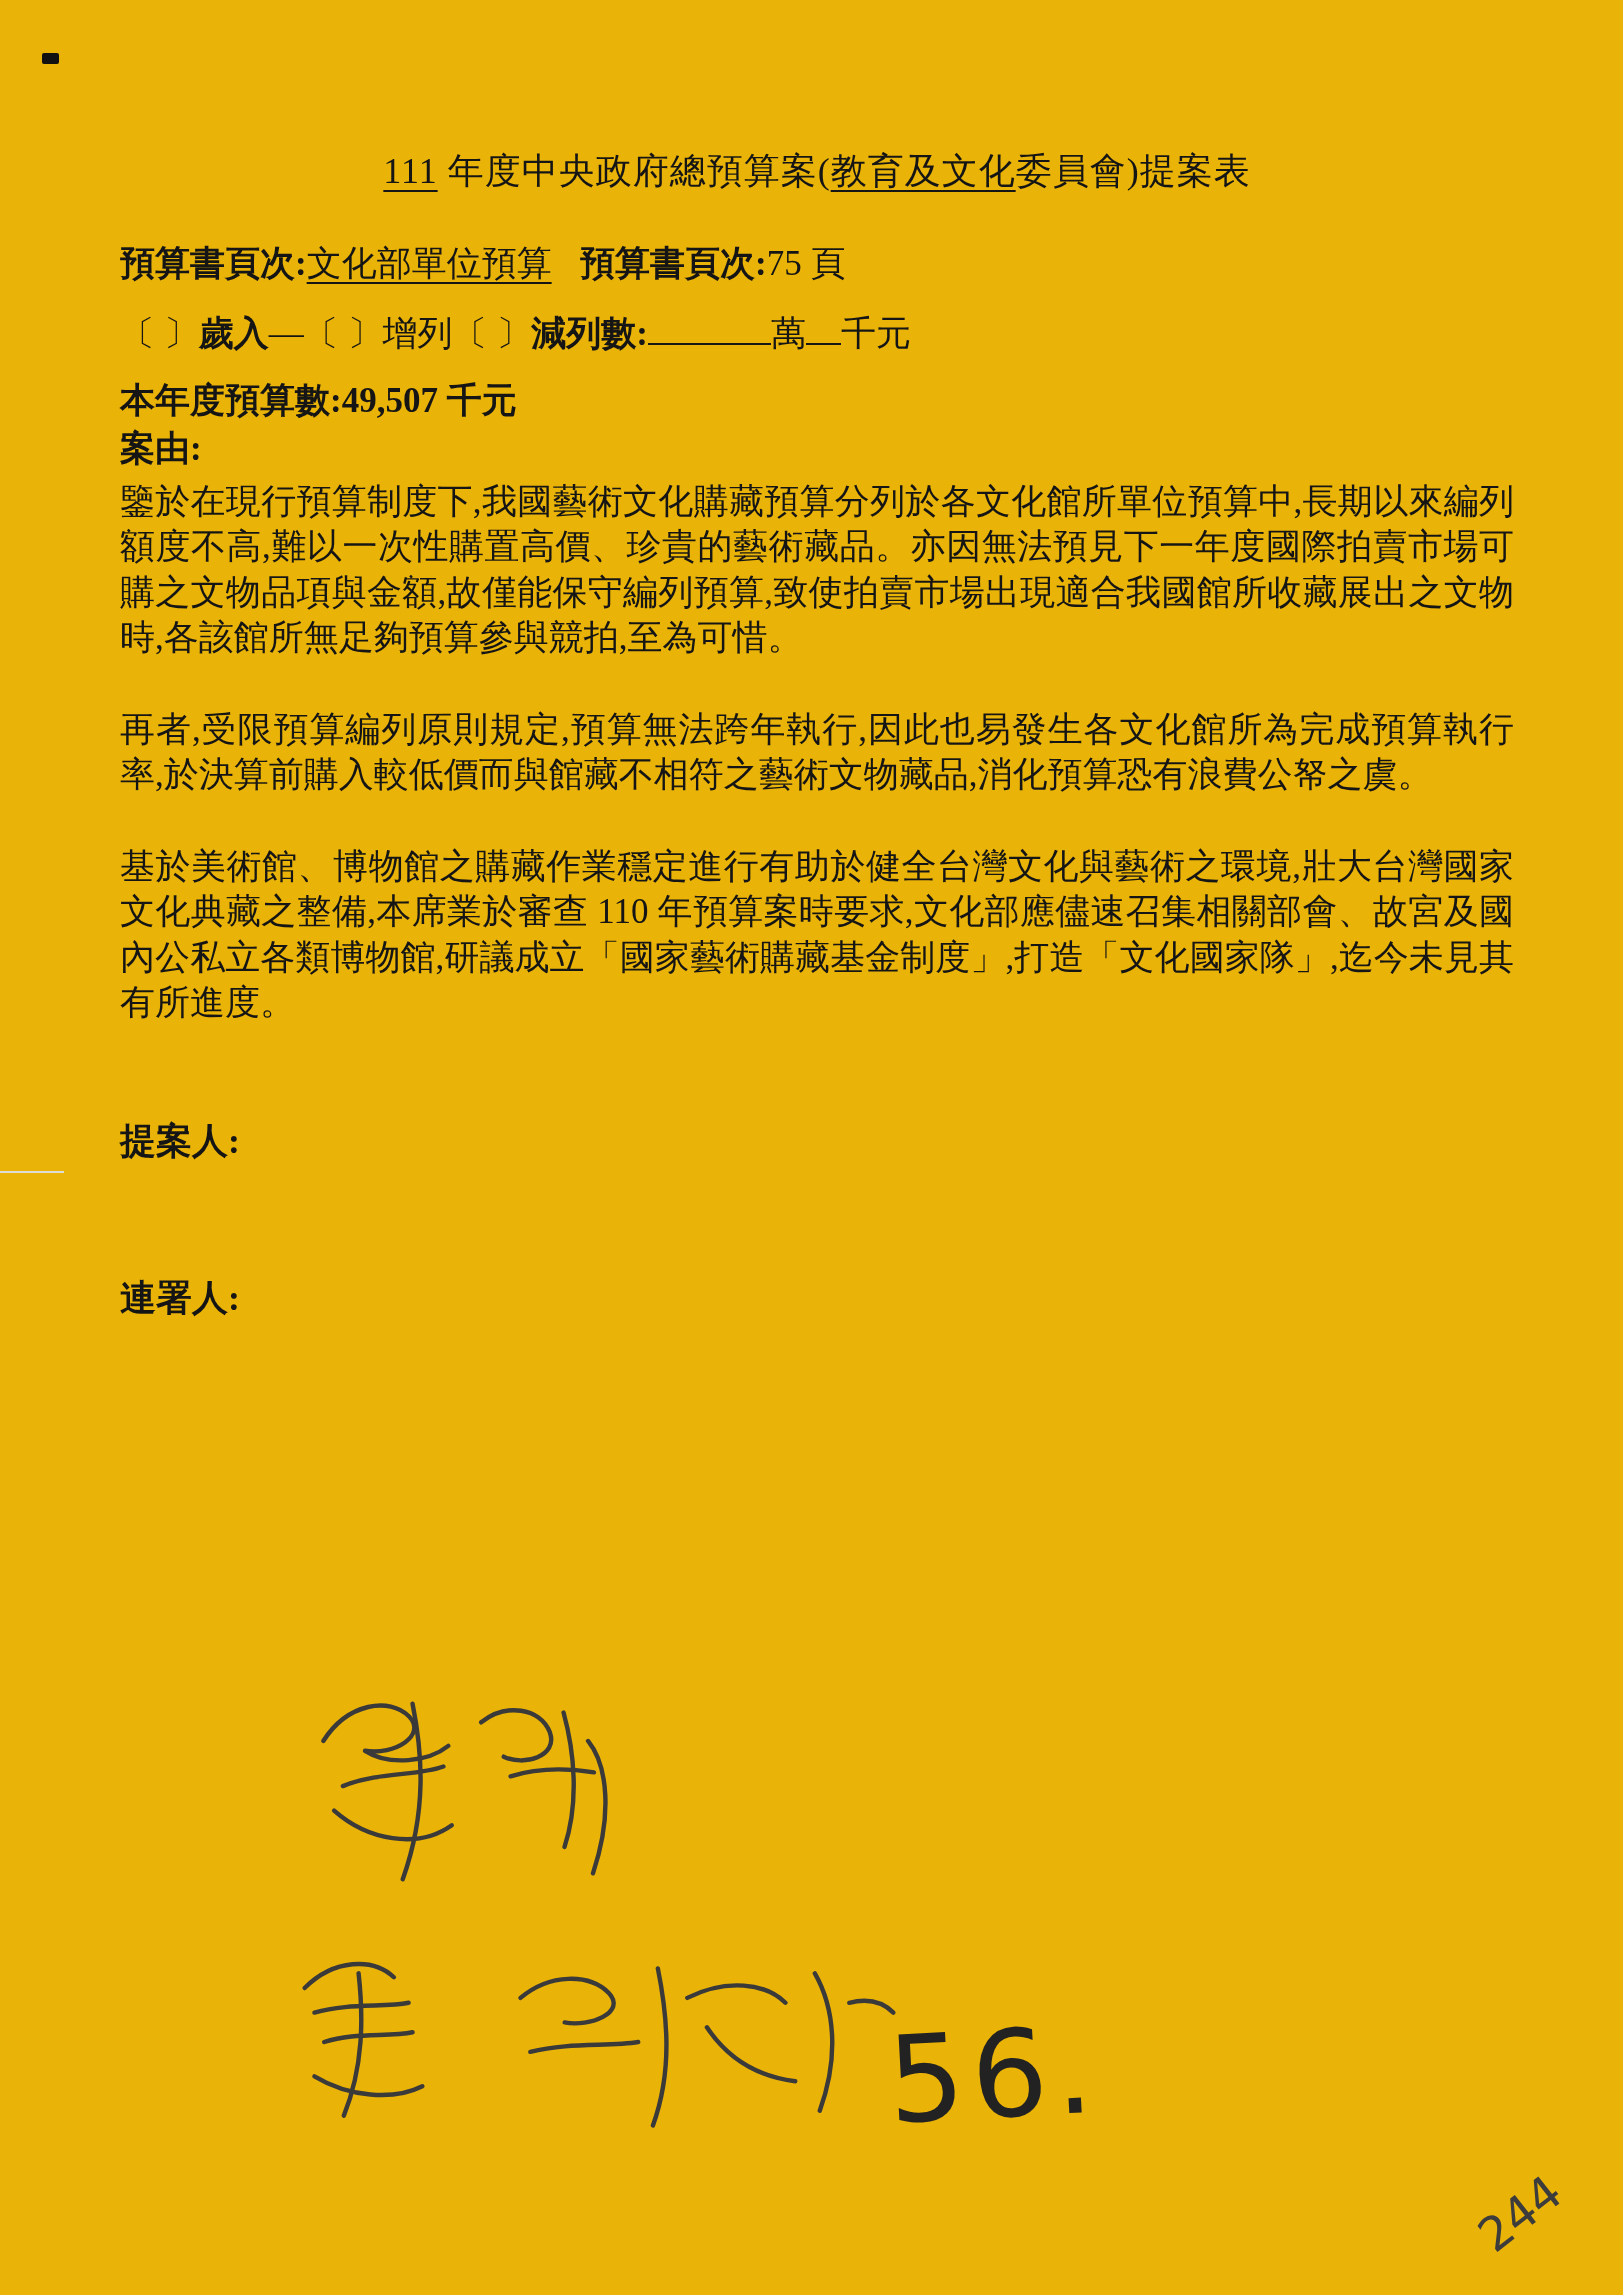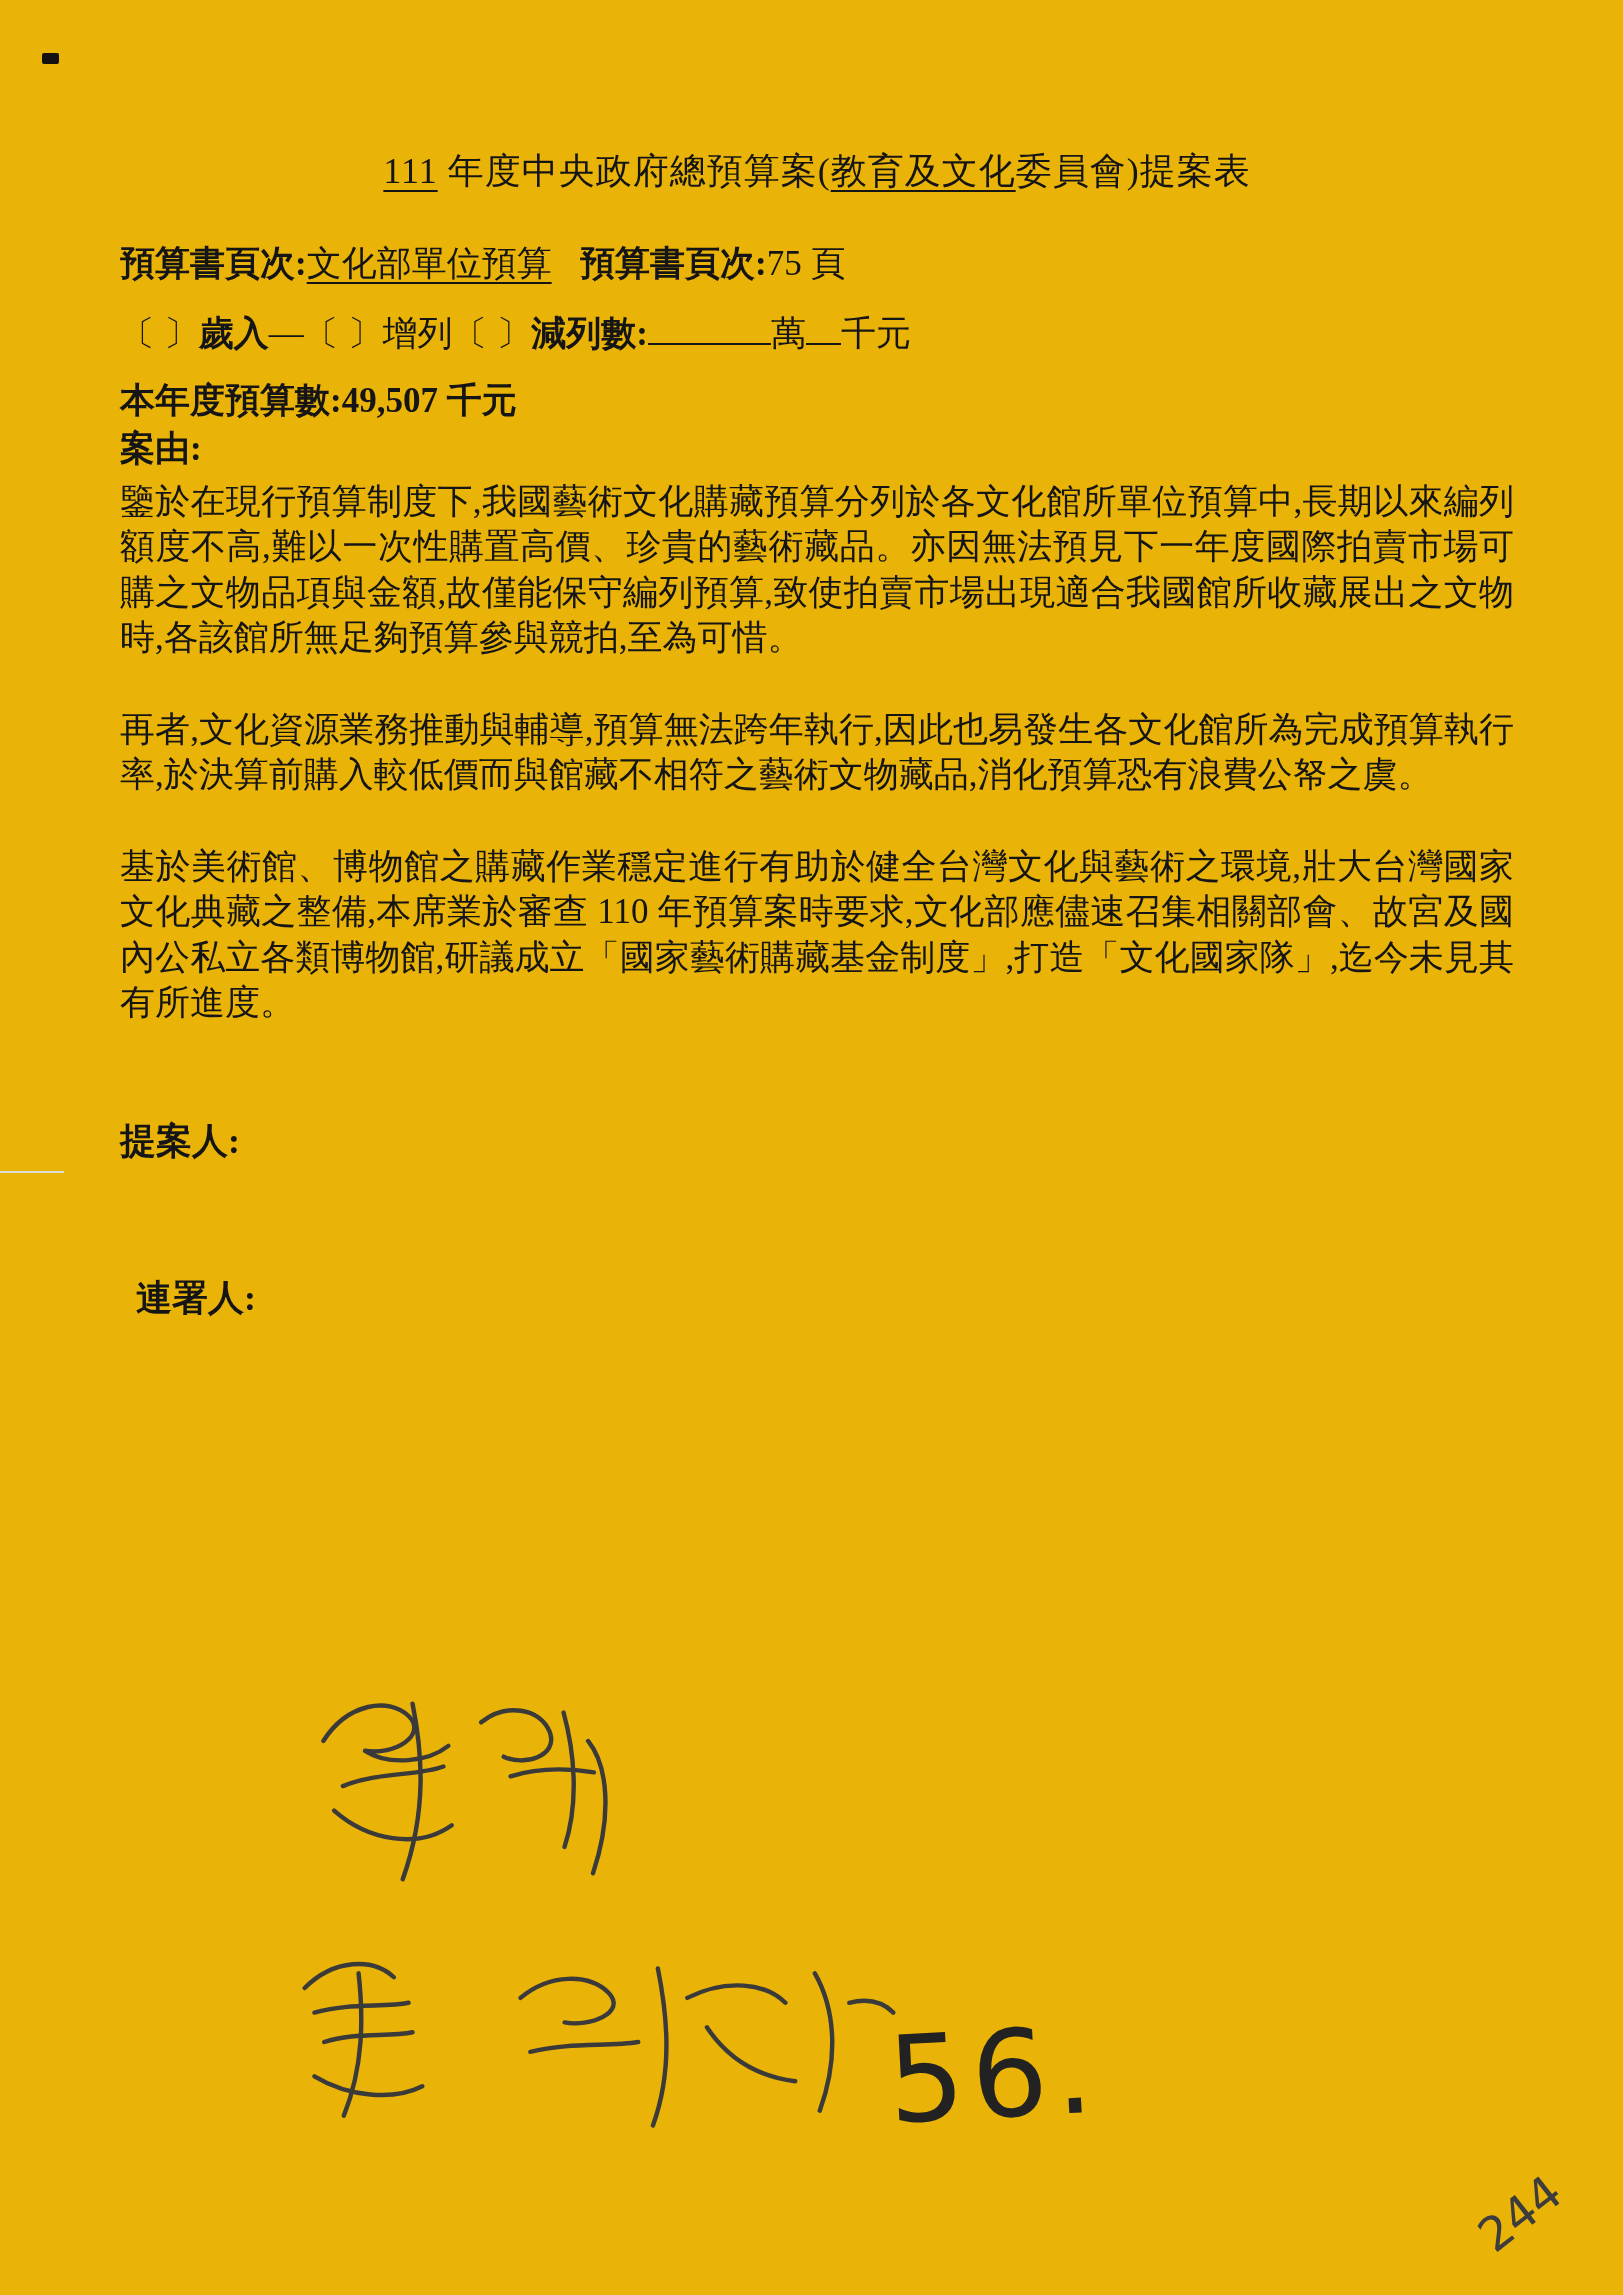--- a/index.html
+++ b/index.html
@@ -55,21 +55,21 @@
   .para{
     font-size:35px;
     line-height:1.30;
     text-align:justify;
     margin:0 0 46px 0;
   }
   .para:first-of-type{margin-top:6.9px;}
   .case-heading{font-size:35px;font-weight:700;margin:0 0 0 0;}
   .signer-label{font-size:36px;font-weight:700;}
   .proposer{margin-top:92px;}
-  .cosigner{margin-top:110px;margin-left:16px;}
+  .cosigner{margin-top:110px;}
   .sig{position:absolute;}
   .sig path{fill:none;stroke:#3a3a3a;stroke-width:9;stroke-linecap:round;stroke-linejoin:round;}
   .hand-56{
     position:absolute;
     left:888px;top:2006px;
     font-family:"DejaVu Sans",sans-serif;
     font-size:120px;
     color:#222;
     transform:rotate(-3deg);
     letter-spacing:6.9px;
@@ -118,21 +118,21 @@
 
 
 
     <div class="line mt-budget">
       <span class="b">本年度預算數:</span><span class="b">49,507 千元</span>
     </div>
 
     <h2 class="case-heading mt-case">案由:</h2>
 
     <p class="para">鑒於在現行預算制度下,我國藝術文化購藏預算分列於各文化館所單位預算中,長期以來編列額度不高,難以一次性購置高價、珍貴的藝術藏品。亦因無法預見下一年度國際拍賣市場可購之文物品項與金額,故僅能保守編列預算,致使拍賣市場出現適合我國館所收藏展出之文物時,各該館所無足夠預算參與競拍,至為可惜。</p>
-    <p class="para">再者,文化資源業務推動與輔導,預算無法跨年執行,因此也易發生各文化館所為完成預算執行率,於決算前購入較低價而與館藏不相符之藝術文物藏品,消化預算恐有浪費公帑之虞。</p>
+    <p class="para">再者,受限預算編列原則規定,預算無法跨年執行,因此也易發生各文化館所為完成預算執行率,於決算前購入較低價而與館藏不相符之藝術文物藏品,消化預算恐有浪費公帑之虞。</p>
     <p class="para">基於美術館、博物館之購藏作業穩定進行有助於健全台灣文化與藝術之環境,壯大台灣國家文化典藏之整備,本席業於審查 110 年預算案時要求,文化部應儘速召集相關部會、故宮及國內公私立各類博物館,研議成立「國家藝術購藏基金制度」,打造「文化國家隊」,迄今未見其有所進度。</p>
 
     <div class="line signer-label proposer">提案人:</div>
     <div class="line signer-label cosigner">連署人:</div>
 
   </div>
 
   <svg class="sig" style="left:289px;top:1682px;" width="353" height="216" viewBox="0 0 720 440">
     <path d="M70,120 C120,42 205,30 245,70 C282,108 215,150 155,140 C205,172 285,162 325,130"></path>
     <path d="M110,212 C185,182 262,192 315,172"></path>

